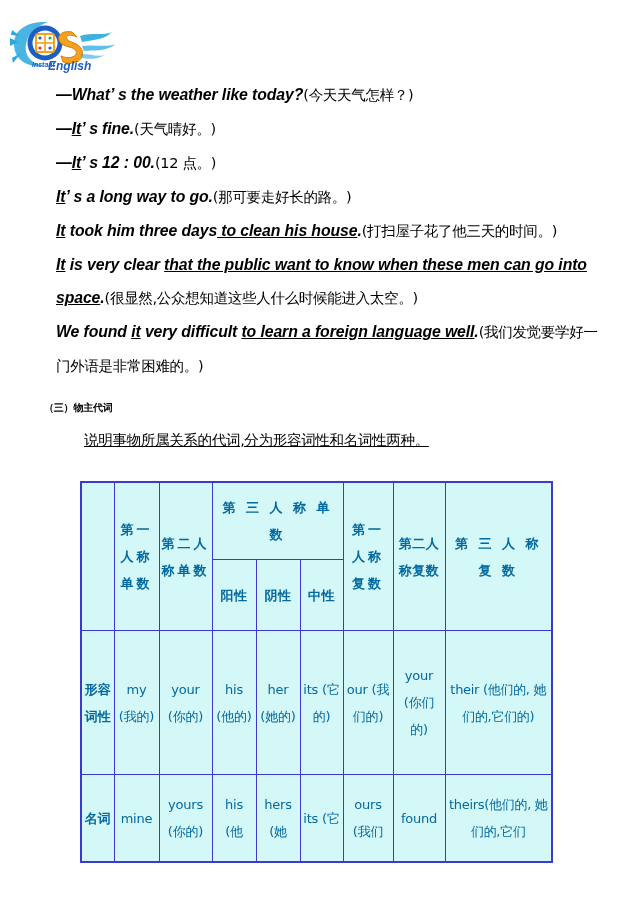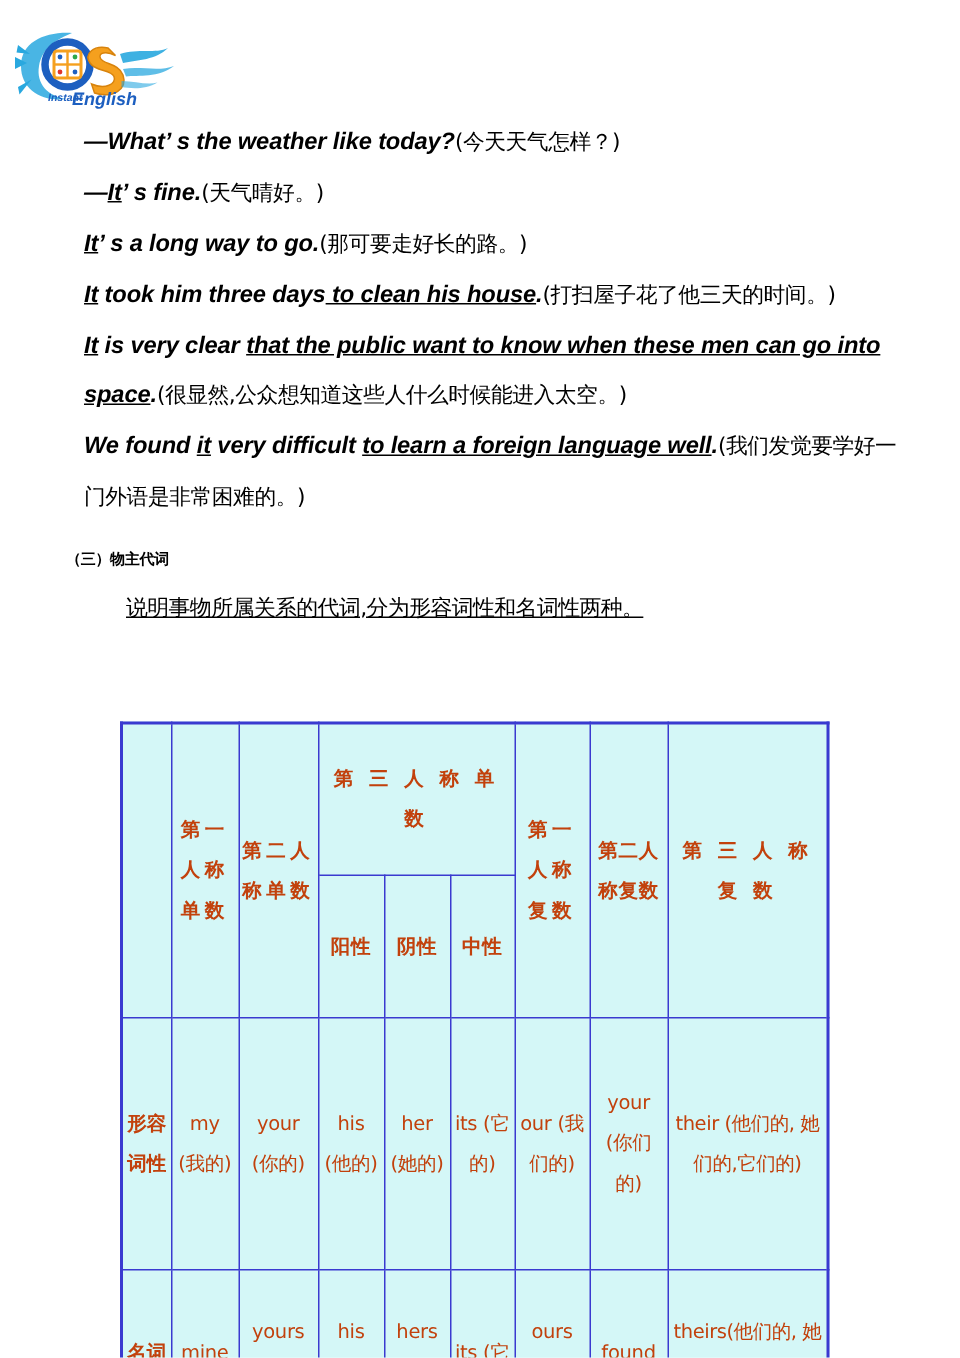--- a/index.html
+++ b/index.html
@@ -97,22 +97,22 @@
     table-layout: fixed;
   }
   table.pron td {
     border: 1px solid #3a3ad0;
     background: #d4f7f7;
     text-align: center;
     vertical-align: middle;
     font-family: "DejaVu Sans", "Liberation Sans", sans-serif;
     font-size: 13px;
     line-height: 27px;
-    padding: 16px 2px;
-    color: #c2410c;
+    padding: 4px 2px;
+    color: #0369a1;
     word-wrap: break-word;
     overflow-wrap: break-word;
   }
   table.pron {
     border: 2px solid #3a3ad0;
   }
   td.hd {
     font-weight: bold;
     font-size: 13.4px;
     letter-spacing: 3px;
@@ -182,20 +182,23 @@
 
   <p class="line">
     <span class="en">—</span><span class="en">What’ s the weather like today?</span><span class="cn">(今天天气怎样？)</span>
   </p>
 
   <p class="line">
     <span class="en">—</span><span class="en u">It</span><span class="en">’ s fine.</span><span class="cn">(天气晴好。)</span>
   </p>
 
 
+  <p class="line">
+    <span class="en">—</span><span class="en u">It</span><span class="en">’ s 12 : 00.</span><span class="cn">(12 点。)</span>
+  </p>
 
   <p class="line">
     <span class="en u">It</span><span class="en">’ s a long way to go.</span><span class="cn">(那可要走好长的路。)</span>
   </p>
 
   <p class="line">
     <span class="en u">It</span><span class="en"> took him three days</span><span class="en u"> to clean his house</span><span class="en">.</span><span class="cn">(打扫屋子花了他三天的时间。)</span>
   </p>
 
   <p class="line wrap">

